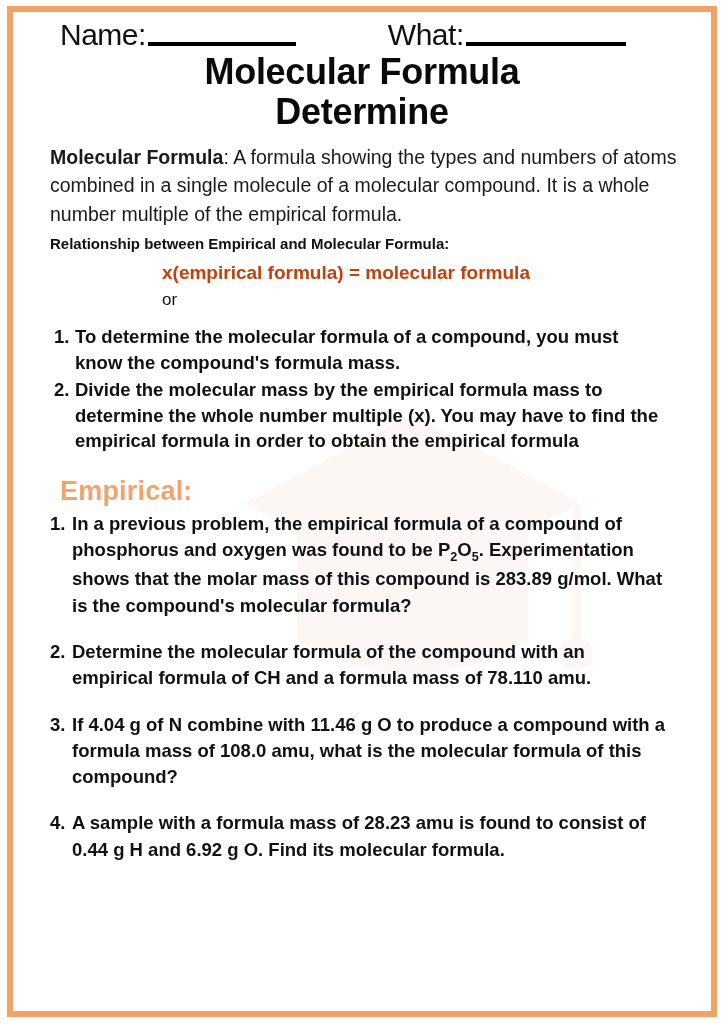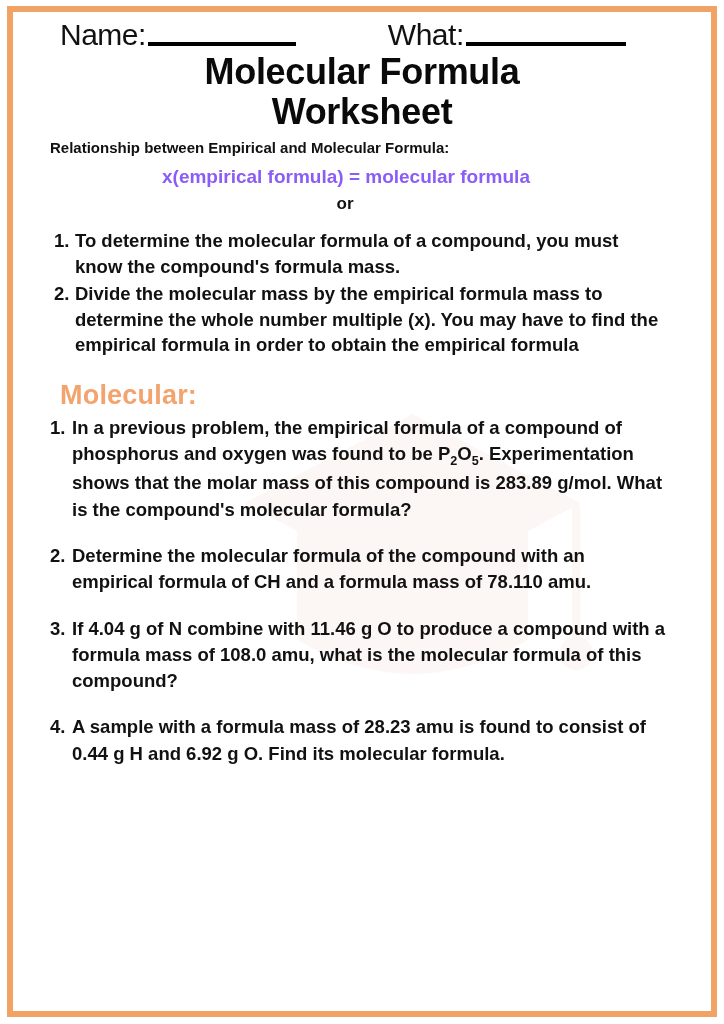--- a/index.html
+++ b/index.html
@@ -108,28 +108,28 @@
     margin: 6px 0 0 16px;
   }
 
   
   .formula-block {
     margin: 8px 0 0 0;
     padding-left: 128px;
     padding-right: 30px;
   }
   .formula {
-    color: #8b5cf6;
+    color: #c2410c;
     font-weight: bold;
     font-size: 19px;
     line-height: 1.42;
   }
   .or-line {
-    text-align: center;
-    font-weight: bold;
+    text-align: left;
+    font-weight: normal;
     font-size: 17px;
     color: #111111;
     line-height: 1.5;
     padding-right: 132px;
   }
 
   
   .steps {
     margin: 12px 0 0 0;
     padding: 0 20px 0 20px;
@@ -200,43 +200,46 @@
         </div>
         <div class="spacer-nd"></div>
         <div class="field">
           <span class="field-label">What:</span>
           <span class="field-rule rule-date"></span>
         </div>
       </div>
 
       <div class="title">
         <div>Molecular Formula</div>
-        <div>Worksheet</div>
-      </div>
-
+        <div>Determine</div>
+      </div>
+
+      <p class="definition">
+        <b>Molecular Formula</b><span>: A formula showing the types and numbers of atoms combined in a single molecule of a molecular compound. It is a whole number multiple of the empirical formula.</span>
+      </p>
 
       <div class="relationship">Relationship between Empirical and Molecular Formula:</div>
 
       <div class="formula-block">
         <div class="formula">x(empirical formula) = molecular formula</div>
         <div class="or-line">or</div>
       </div>
 
       <div class="steps">
         <div class="step">
           <span class="step-num">1.</span>
           <span class="step-body">To determine the molecular formula of a compound, you must know the compound's formula mass.</span>
         </div>
         <div class="step">
           <span class="step-num">2.</span>
           <span class="step-body">Divide the molecular mass by the empirical formula mass to determine the whole number multiple (x). You may have to find the empirical formula in order to obtain the empirical formula</span>
         </div>
       </div>
 
-      <div class="problems-heading">Molecular:</div>
+      <div class="problems-heading">Empirical:</div>
 
       <div class="problems">
 
         <div class="problem">
           <span class="prob-num">1.</span>
           <span class="prob-body"><span>In a previous problem, the empirical formula of a compound of phosphorus and oxygen was found to be P</span><sub>2</sub><span>O</span><sub>5</sub><span>. Experimentation shows that the molar mass of this compound is 283.89 g/mol. What is the compound's molecular formula?</span></span>
         </div>
 
         <div class="problem">
           <span class="prob-num">2.</span>

